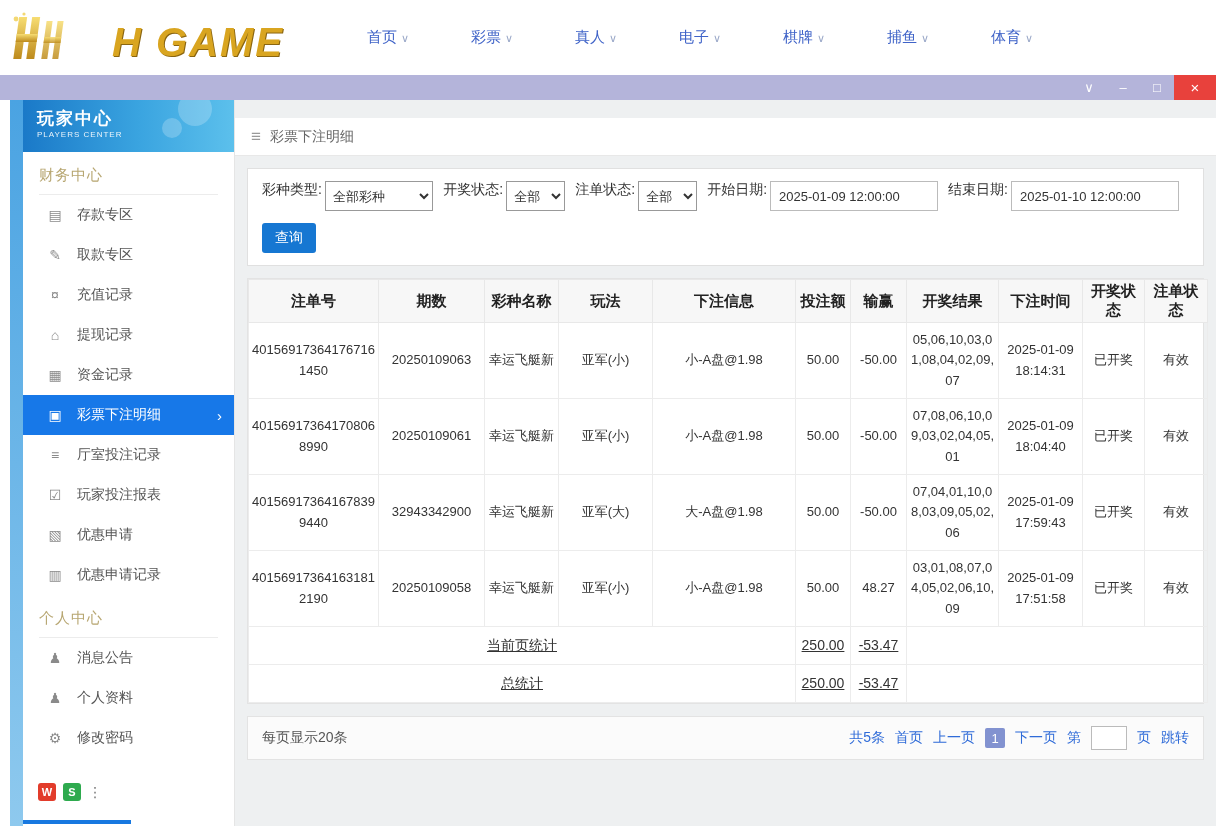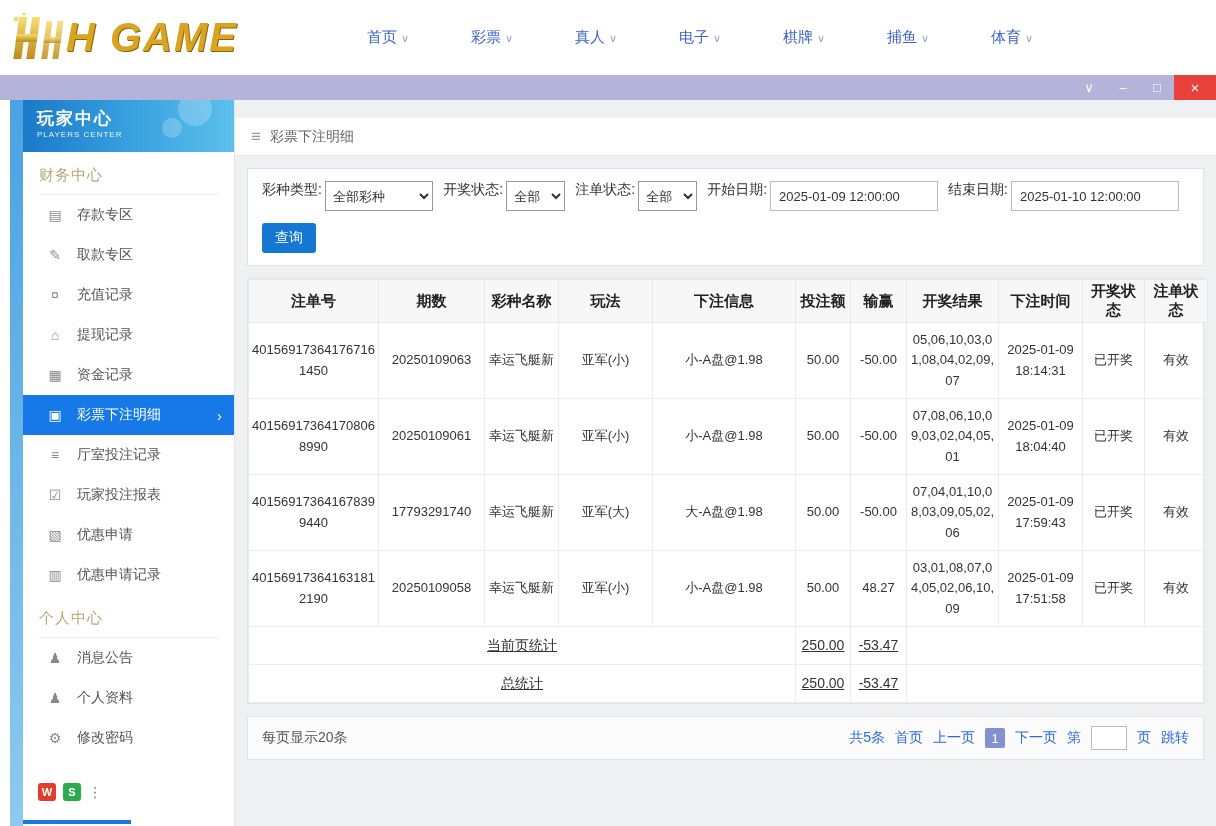--- a/index.html
+++ b/index.html
@@ -1,21 +1,21 @@
 <!DOCTYPE html>
 <html><head>
 <meta charset="utf-8">
 <style>
   * { margin:0; padding:0; box-sizing:border-box; }
   html,body { width:1216px; height:826px; }
   body { position:relative; font-family:"Liberation Sans", sans-serif; background:#fff; overflow:hidden; }
 
   
   .top-header { position:absolute; left:0; top:0; width:1216px; height:75px; background:#fff; display:flex; align-items:center; }
-  .logo { display:flex; align-items:center; margin-left:8px; width:280px; cursor:pointer; }
+  .logo { display:flex; align-items:flex-end; margin-left:8px; width:280px; cursor:pointer;gap:46px; }
   .logo-text { font-size:40px; font-weight:bold; font-style:italic; letter-spacing:2px; color:#d9a520; text-shadow:1px 1px 0 #8a6510; white-space:nowrap; }
   .top-nav { display:flex; margin-left:48px; }
   .nav-item { width:104px; text-align:center; color:#3f63c8; font-size:15px; cursor:pointer; white-space:nowrap; }
   .nav-chev { color:#9aa8c8; font-size:11px; margin-left:4px; }
 
   
   .titlebar { position:absolute; left:0; top:75px; width:1216px; height:25px; background:#b4b4da; display:flex; justify-content:flex-end; align-items:stretch; }
   .tb-btn { width:34px; display:flex; align-items:center; justify-content:center; color:#fff; font-size:13px; cursor:pointer; }
   .tb-close { width:42px; background:#e8413c; font-size:15px; }
 
@@ -267,21 +267,21 @@
             <td>小-A盘@1.98</td>
             <td>50.00</td>
             <td>-50.00</td>
             <td>07,08,06,10,09,03,02,04,05,01</td>
             <td>2025-01-09 18:04:40</td>
             <td>已开奖</td>
             <td>有效</td>
           </tr>
           <tr class="data-row">
             <td>401569173641678399440</td>
-            <td>17793291740</td>
+            <td>32943342900</td>
             <td>幸运飞艇新</td>
             <td>亚军(大)</td>
             <td>大-A盘@1.98</td>
             <td>50.00</td>
             <td>-50.00</td>
             <td>07,04,01,10,08,03,09,05,02,06</td>
             <td>2025-01-09 17:59:43</td>
             <td>已开奖</td>
             <td>有效</td>
           </tr>

